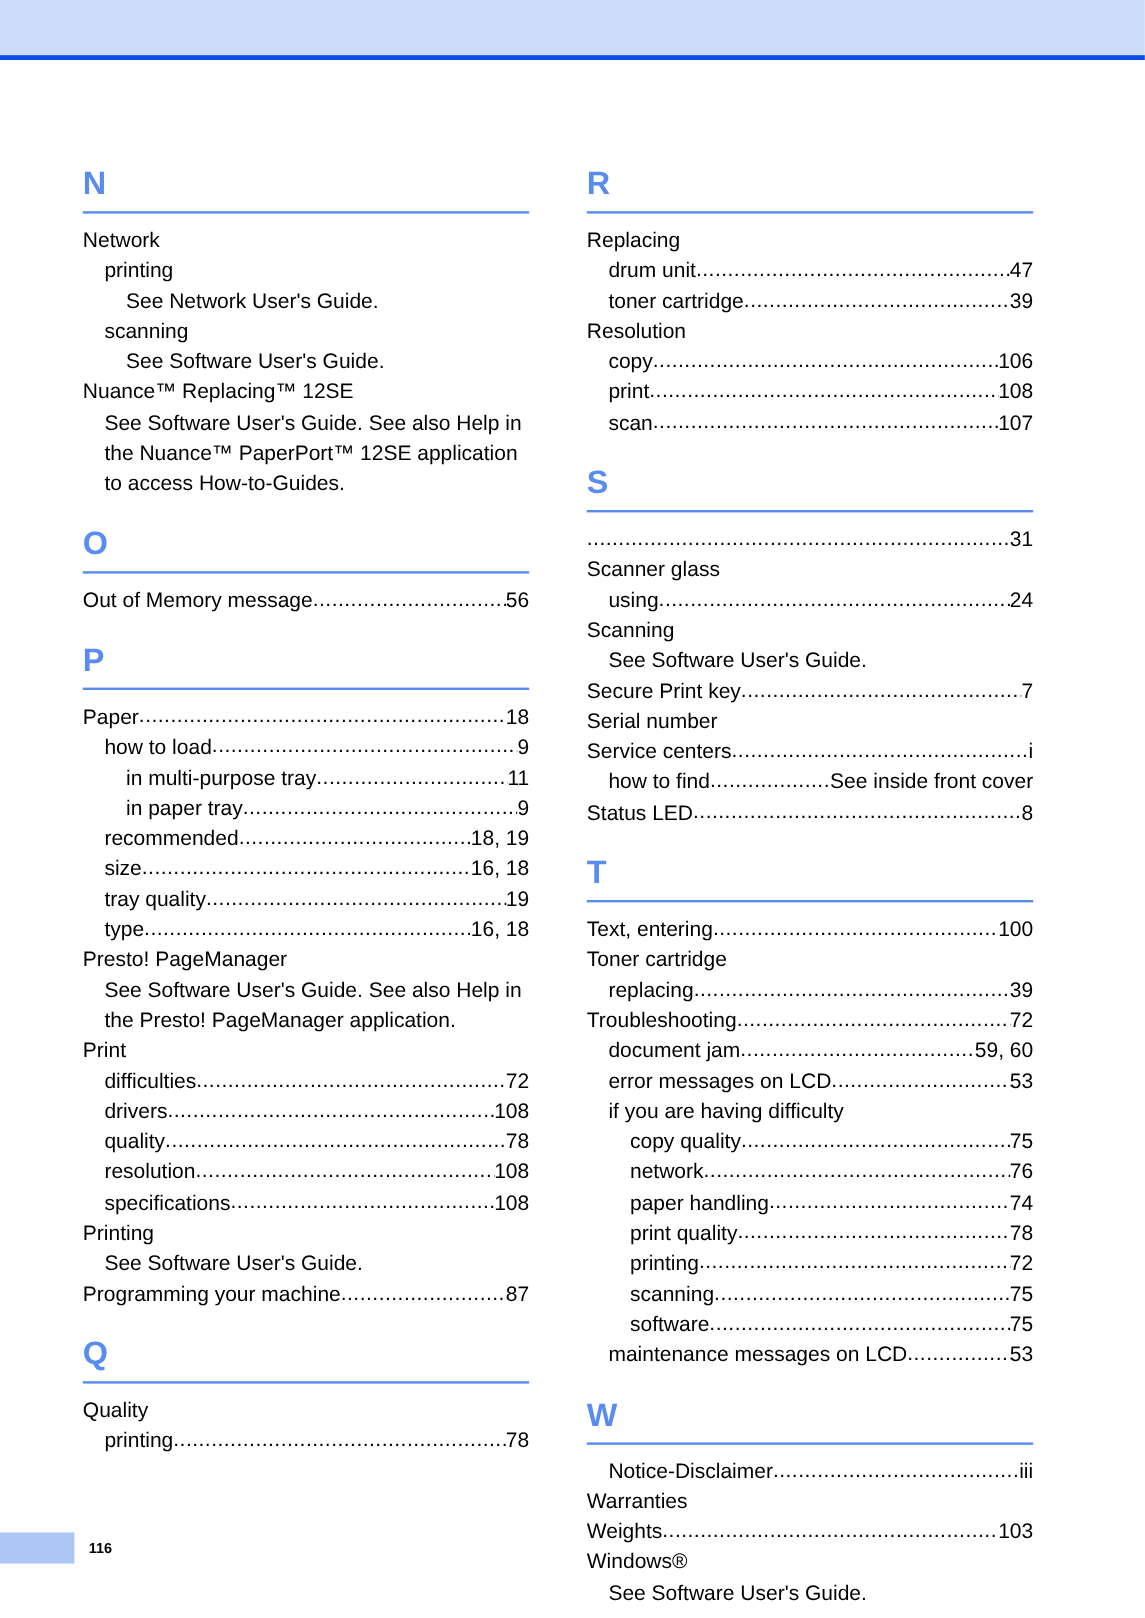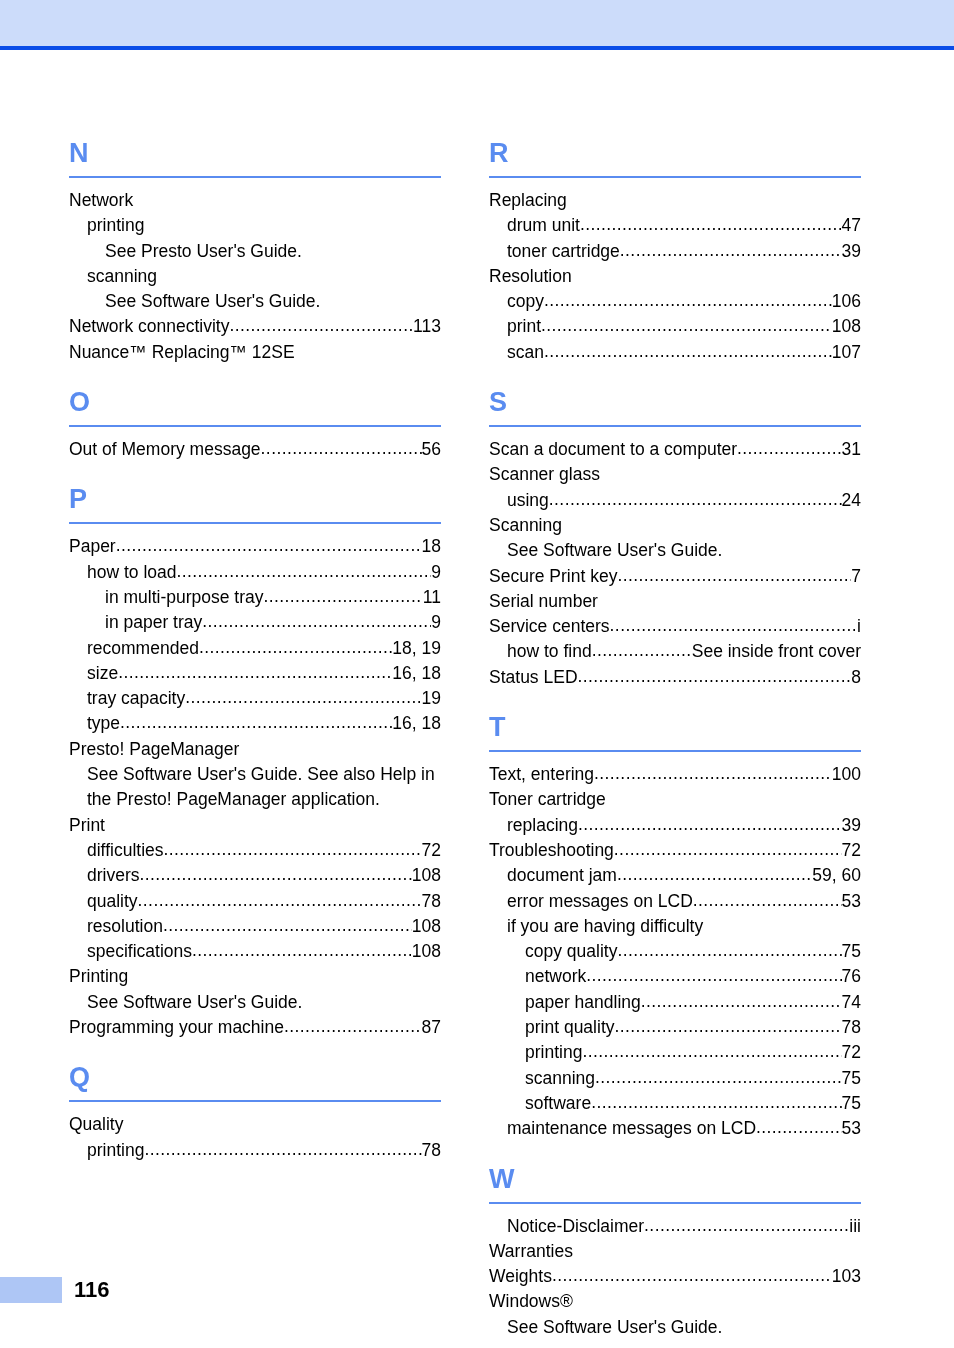--- a/index.html
+++ b/index.html
@@ -122,21 +122,21 @@
     left: 0;
     top: 0;
     width: 62px;
     height: 26px;
     background: #aec6f5;
   }
   .footer-page {
     position: absolute;
     left: 74px;
     top: 3px;
-    font-size: 22px;
+    font-size: 12px;
     font-weight: bold;
     color: #000000;
     line-height: 20px;
   }
 </style>
 </head>
 <body>
 
 <div class="header-band"></div>
 
@@ -147,36 +147,32 @@
           <div class="letter">N</div>
           <div class="letter-rule"></div>
           <div class="entries">
             <div class="entry lvl0 noleader">
               <span class="label">Network</span>
             </div>
             <div class="entry lvl1 noleader">
               <span class="label">printing</span>
             </div>
             <div class="entry lvl2 noleader">
-              <span class="label">See Presto User's Guide.</span>
+              <span class="label">See Network User's Guide.</span>
             </div>
             <div class="entry lvl1 noleader">
               <span class="label">scanning</span>
             </div>
             <div class="entry lvl2 noleader">
               <span class="label">See Software User's Guide.</span>
             </div>
-            <div class="entry lvl0">
-              <span class="label">Network connectivity</span>
-              <span class="leader"></span>
-              <span class="page-num">113</span>
-            </div>
             <div class="entry lvl0 noleader">
               <span class="label">Nuance™ Replacing™ 12SE</span>
             </div>
+            <div class="entry lvl1 wrap"><span>See Software User's Guide. See also Help in the Nuance™ PaperPort™ 12SE application to access How-to-Guides.</span></div>
           </div>
         </div>
         <div class="letter-section">
           <div class="letter">O</div>
           <div class="letter-rule"></div>
           <div class="entries">
             <div class="entry lvl0">
               <span class="label">Out of Memory message</span>
               <span class="leader"></span>
               <span class="page-num">56</span>
@@ -211,21 +207,21 @@
               <span class="label">recommended</span>
               <span class="leader"></span>
               <span class="page-num">18, 19</span>
             </div>
             <div class="entry lvl1">
               <span class="label">size</span>
               <span class="leader"></span>
               <span class="page-num">16, 18</span>
             </div>
             <div class="entry lvl1">
-              <span class="label">tray capacity</span>
+              <span class="label">tray quality</span>
               <span class="leader"></span>
               <span class="page-num">19</span>
             </div>
             <div class="entry lvl1">
               <span class="label">type</span>
               <span class="leader"></span>
               <span class="page-num">16, 18</span>
             </div>
             <div class="entry lvl0 noleader">
               <span class="label">Presto! PageManager</span>
@@ -324,21 +320,20 @@
               <span class="leader"></span>
               <span class="page-num">107</span>
             </div>
           </div>
         </div>
         <div class="letter-section">
           <div class="letter">S</div>
           <div class="letter-rule"></div>
           <div class="entries">
             <div class="entry lvl0">
-              <span class="label">Scan a document to a computer</span>
               <span class="leader"></span>
               <span class="page-num">31</span>
             </div>
             <div class="entry lvl0 noleader">
               <span class="label">Scanner glass</span>
             </div>
             <div class="entry lvl1">
               <span class="label">using</span>
               <span class="leader"></span>
               <span class="page-num">24</span>

